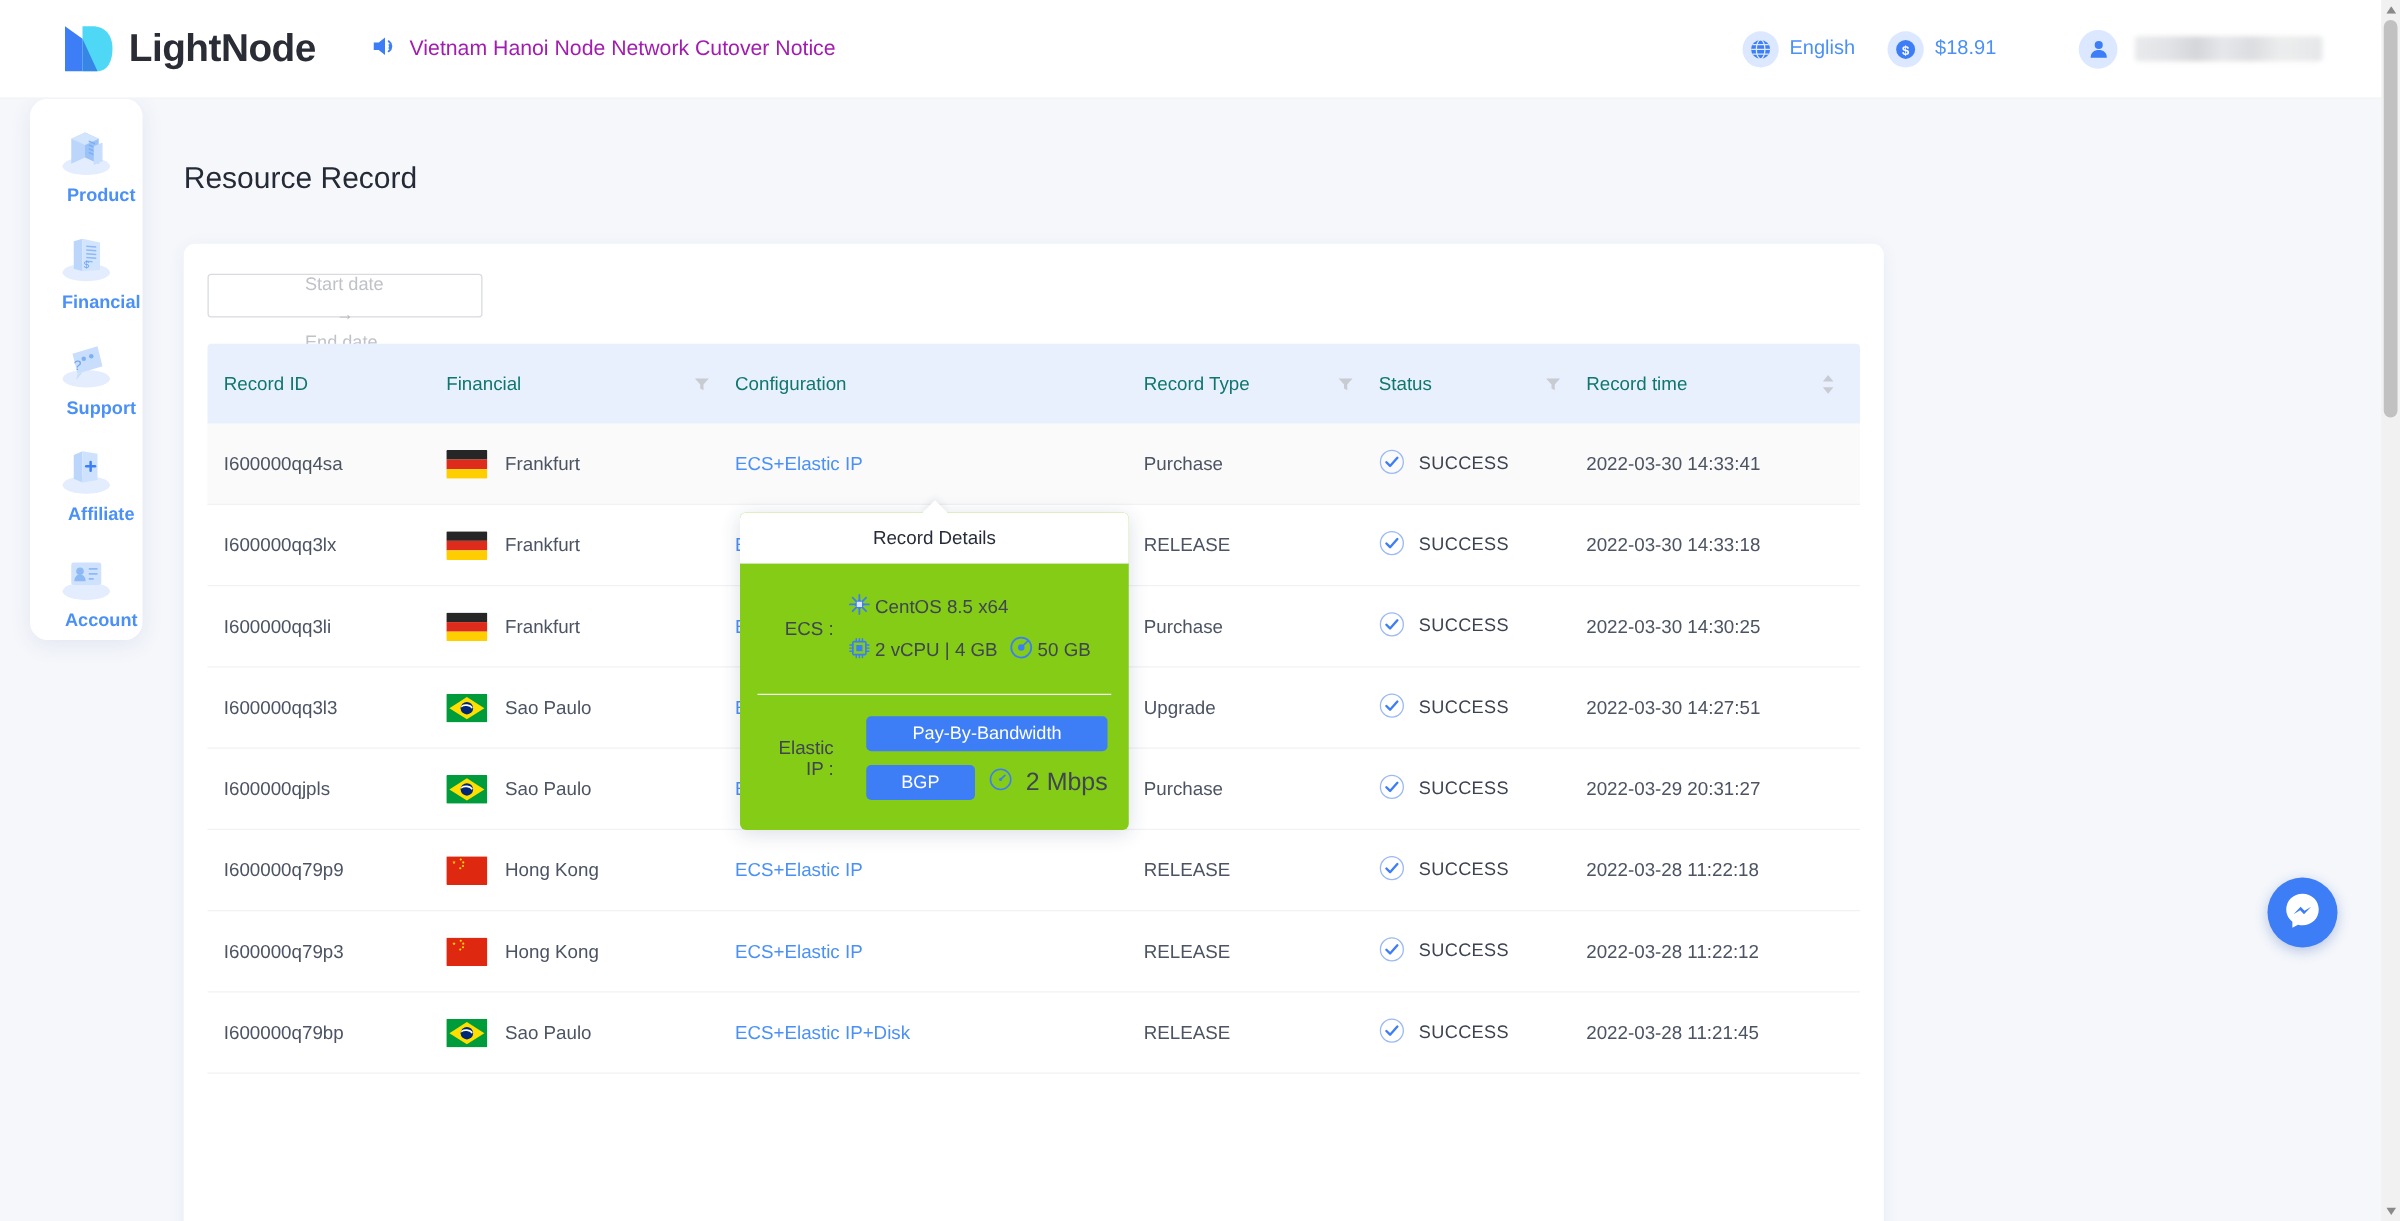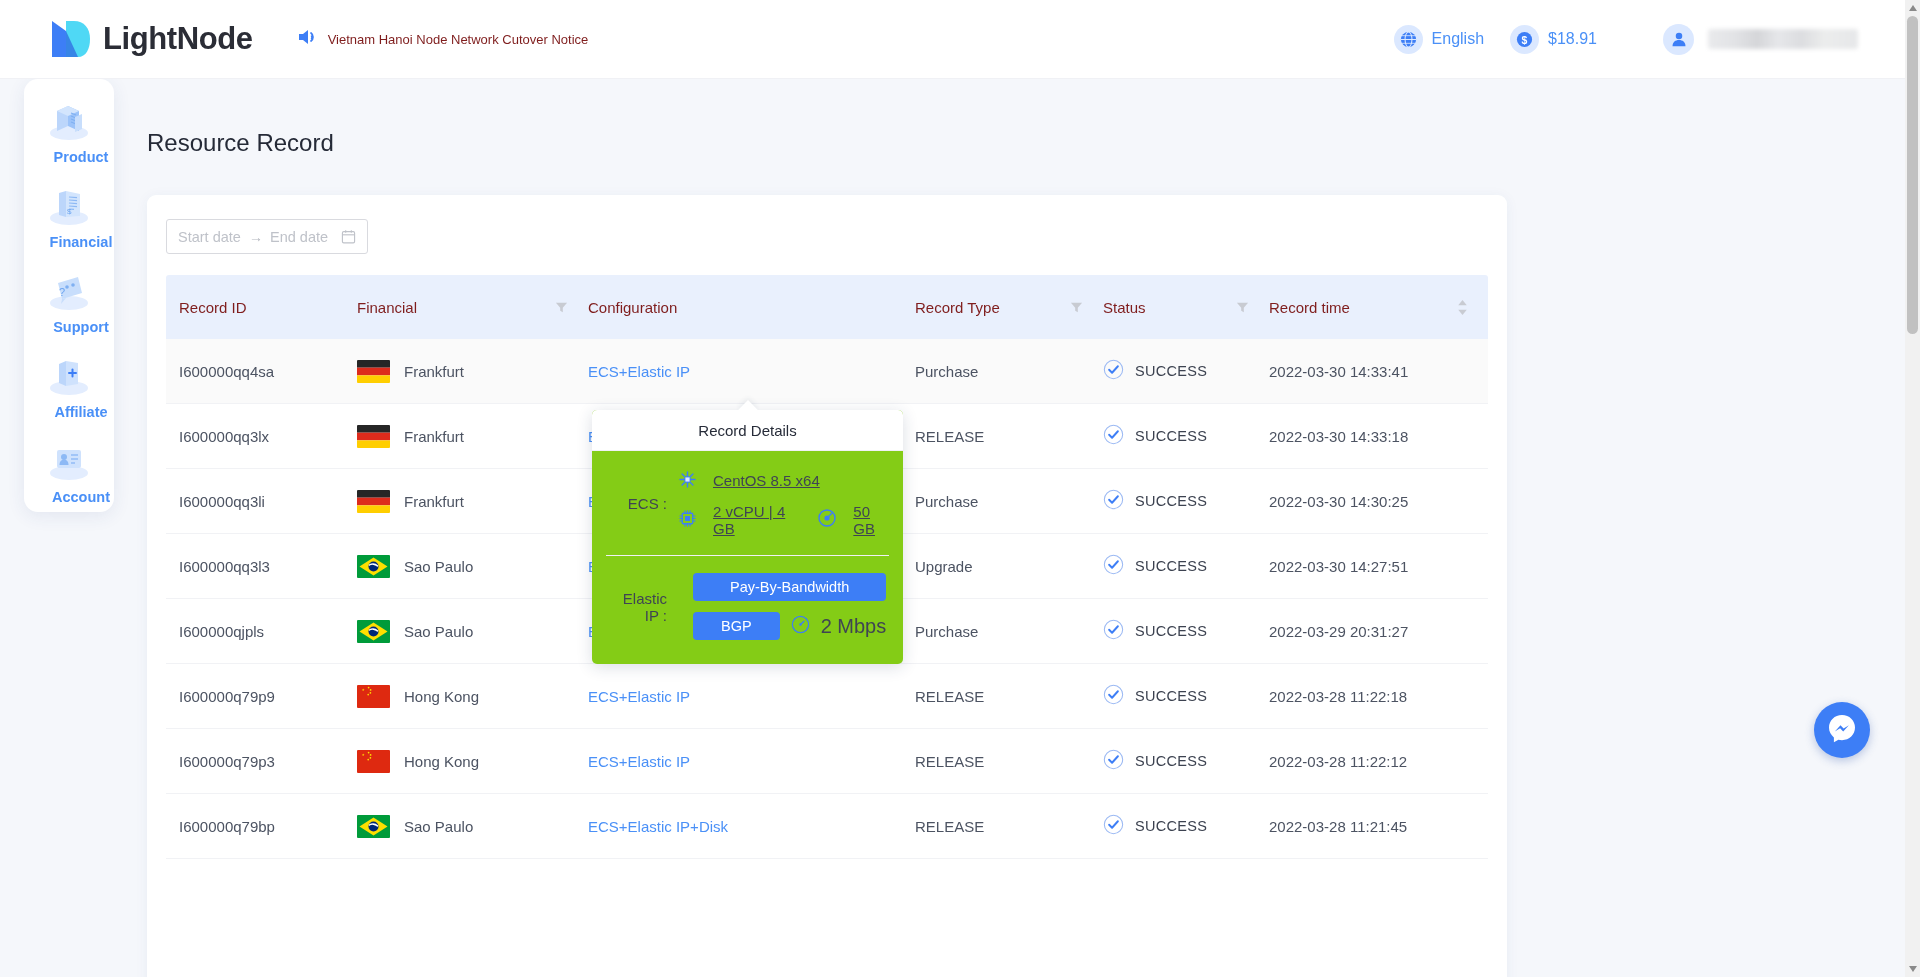--- a/index.html
+++ b/index.html
@@ -14,21 +14,21 @@
   
   .header {
     position:absolute; top:0; left:0; width:1920px; height:79px;
     background:#ffffff; display:flex; align-items:center;
     border-bottom:1px solid #f0f1f5; z-index:40;
   }
   .logo-wrap { display:flex; align-items:center; margin-left:48px; }
   .logo-mark { width:44px; height:40px; position:relative; margin-right:11px; }
   .logo-text { font-size:31px; font-weight:bold; color:#2b2d36; letter-spacing:-0.4px; }
   .announce { display:flex; align-items:center; margin-left:44px; gap:11px; cursor:pointer; }
-  .announce-text { color:#7f1d1d; font-size:13px; }
+  .announce-text { color:#a21caf; font-size:17px; }
 
   .header-right { margin-left:auto; display:flex; align-items:center; margin-right:62px; gap:0; }
   .hr-item { display:flex; align-items:center; gap:9px; cursor:pointer; }
   .hr-item + .hr-item { margin-left:26px; }
   .circ-icon {
     width:29px; height:29px; border-radius:50%; background:#dbe8ff;
     display:flex; align-items:center; justify-content:center; flex:none;
   }
   .hr-label { color:#4a90f7; font-size:16px; }
   .user-block { display:flex; align-items:center; gap:14px; margin-left:66px; cursor:pointer; }
@@ -58,38 +58,38 @@
   .page-title { font-size:24px; color:#252a37; margin:50px 0 0 32px; font-weight:normal; }
 
   .card {
     position:absolute; left:32px; top:116px; width:1360px; min-height:800px;
     background:#ffffff; border-radius:9px;
     box-shadow:0 2px 14px rgba(40,70,130,.06);
   }
 
   
   .datepick {
-    position:absolute; left:19px; top:24px; width:202px; height:35px;
+    position:absolute; left:19px; top:24px; width:220px; height:35px;
     border:1px solid #d9dadf; border-radius:3px;
     display:flex; align-items:center; padding:0 11px; gap:7px;
-    background:#fff; cursor:text;
+    background:#fff; cursor:text;flex-direction:column;
   }
   .dp-in { border:0; outline:0; font-size:14.5px; color:#252a37; width:64px; background:transparent;
            font-family:"Liberation Sans", sans-serif; }
   .dp-in::placeholder { color:#bfc2c9; }
   .dp-arrow { color:#b5b8c0; font-size:14px; }
   .dp-cal { margin-left:auto; color:#bfc2c9; display:flex; }
 
   
   .tbl { position:absolute; left:19px; top:80px; width:1322px; }
   .thead {
     display:flex; align-items:center; height:64px;
     background:#e9f0fd; border-radius:3px 3px 0 0;
   }
-  .th { font-size:15px; color:#7f1d1d; display:flex; align-items:center; }
+  .th { font-size:15px; color:#0f766e; display:flex; align-items:center; }
   .th .fil { margin-left:auto; margin-right:20px; display:flex; }
   .row { display:flex; align-items:center; height:65px; border-bottom:1px solid #f1f2f5; }
   .row.hovered { background:#fafafa; }
   .cell { font-size:15px; color:#4c5362; display:flex; align-items:center; }
 
   .c-id   { width:190px; padding-left:13px; }
   .c-loc  { width:232px; padding-left:1px; }
   .c-cfg  { width:327px; }
   .c-type { width:188px; }
   .c-sta  { width:166px; }
@@ -115,21 +115,21 @@
   .pop-title {
     height:41px; display:flex; align-items:center; justify-content:center;
     font-size:15px; color:#262b38; border-bottom:1px solid #f0f1f4; position:relative; z-index:2; background:#fff;
     border-radius:5px 5px 0 0;
   }
   .pop-sec { display:flex; align-items:center; padding:0 14px; }
   .pop-sec.ecs { height:104px; }
   .pop-sec.eip { height:102px; border-top:1px solid #f0f1f4; margin:0 14px; padding:0; width:283px;gap:15px; }
   .pop-key { font-size:15px; color:#3f4553; width:72px; text-align:right; padding-right:11px; flex:none; }
   .pop-val { display:flex; flex-direction:column; gap:11px; }
-  .pv-line { display:flex; align-items:center; gap:16px; font-size:15px; color:#3f4553;text-decoration:underline; }
+  .pv-line { display:flex; align-items:center; gap:3px; font-size:15px; color:#3f4553; }
   .badge {
     background:#3d7ef6; color:#fff; font-size:14.5px;
     border-radius:4px; padding:6px 14px; display:inline-flex;
     align-items:center; justify-content:center; cursor:pointer;
   }
   .badge.bgp { padding:6px 28px; }
   .gap10 { display:flex; align-items:center; gap:10px; }
 
   
   .messenger {

